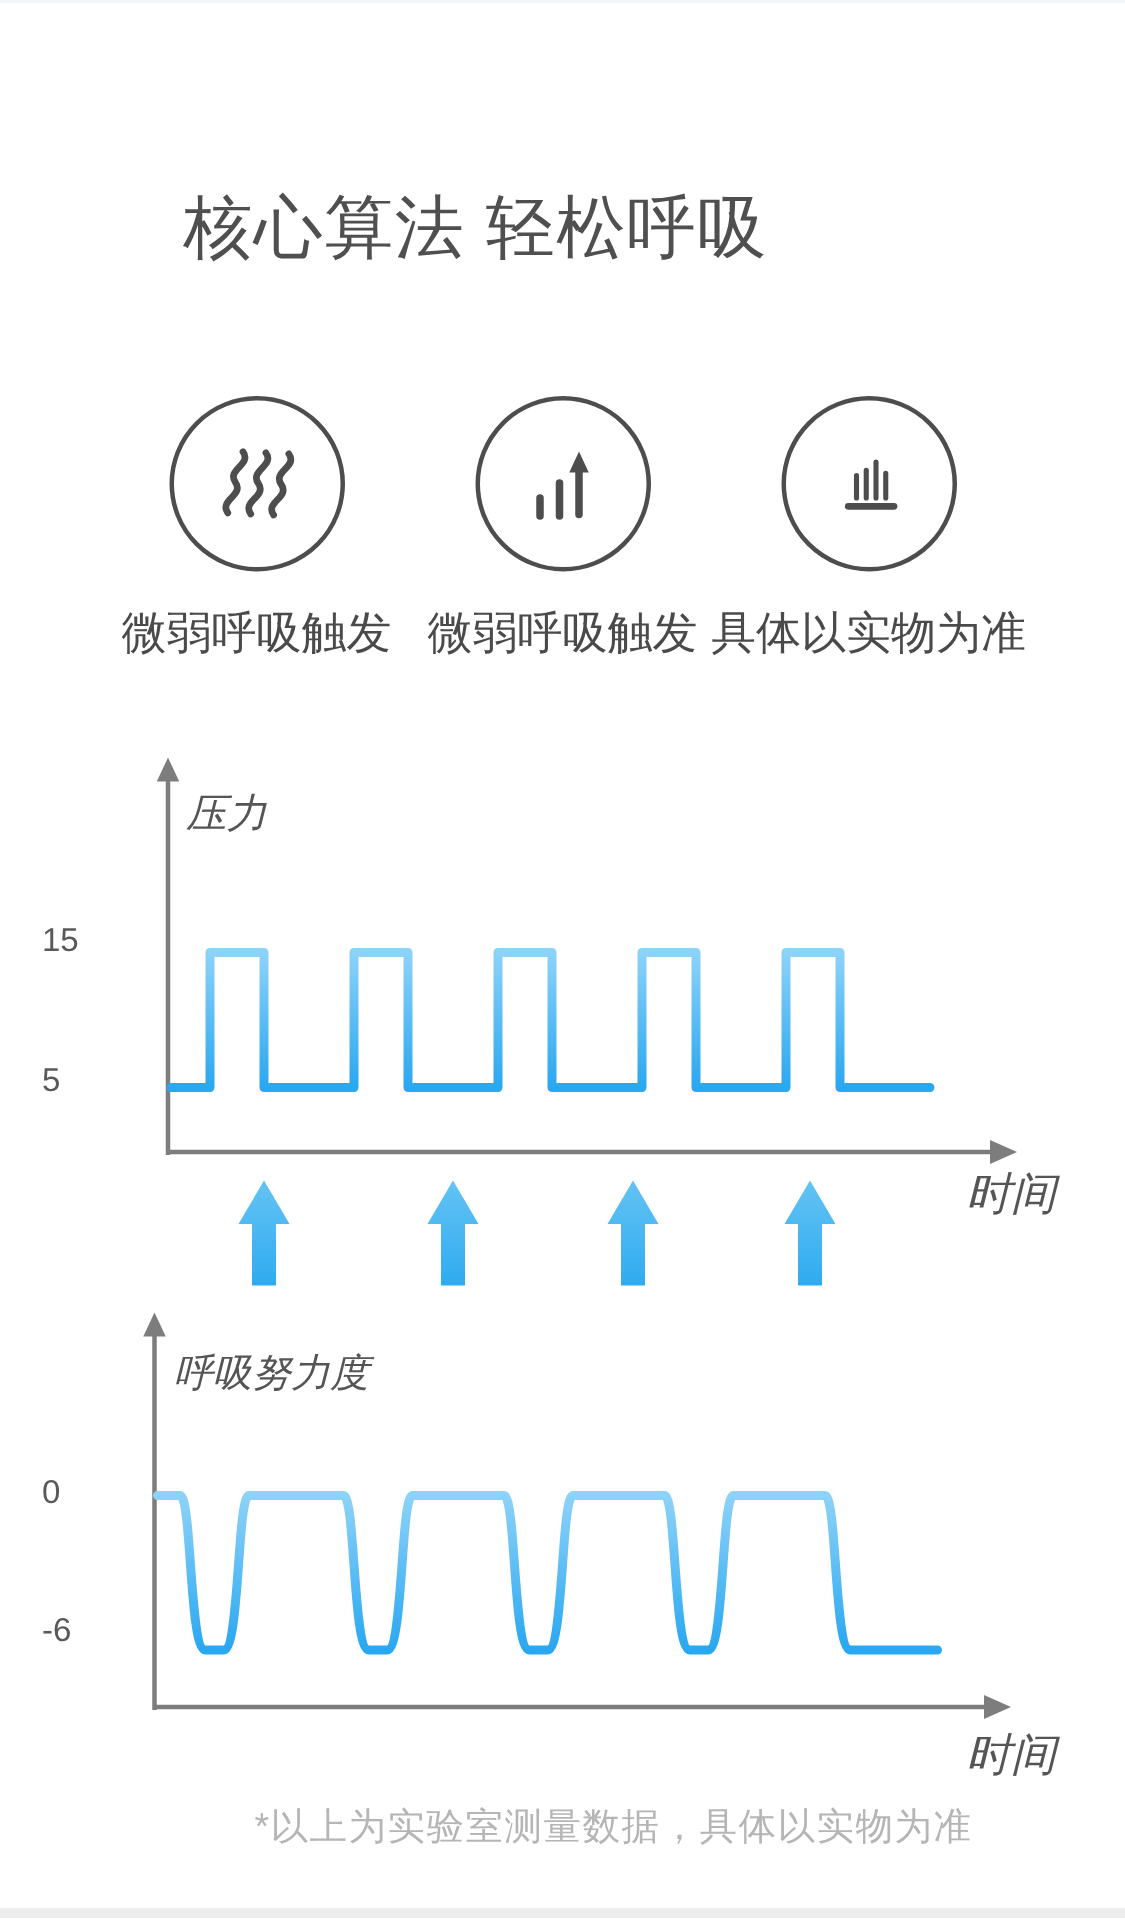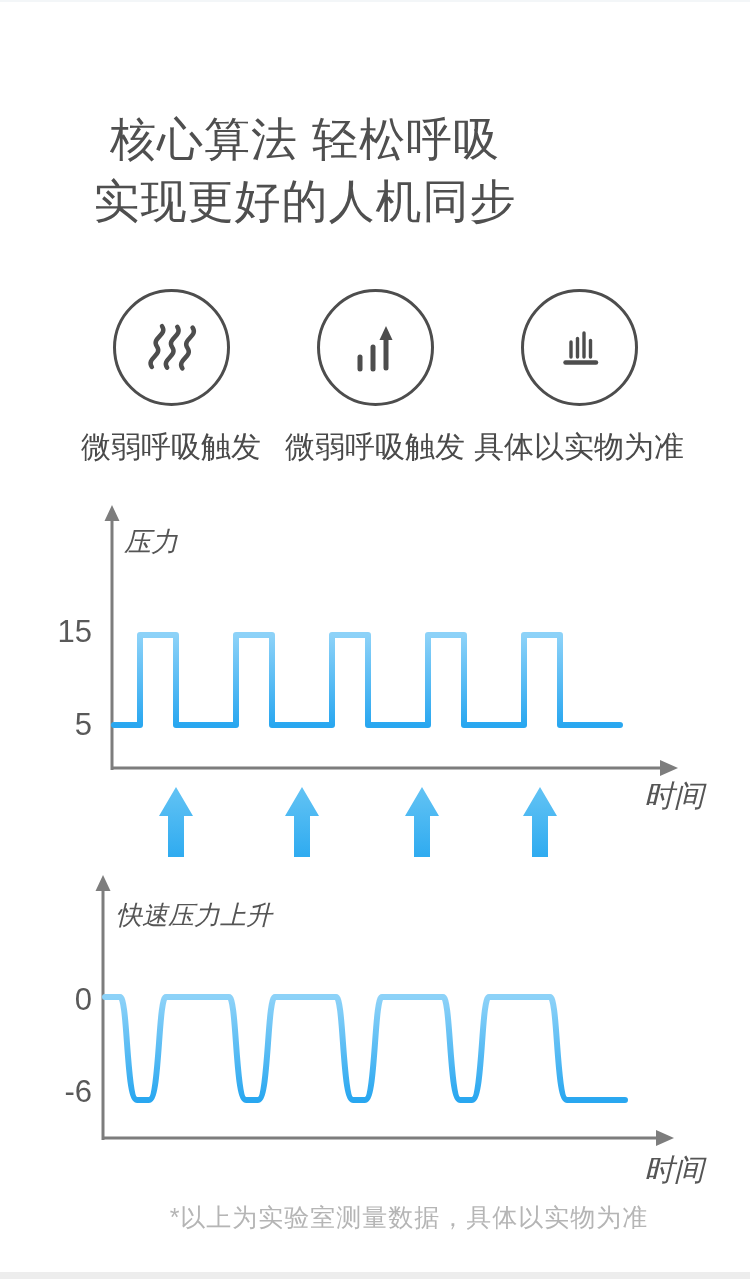--- a/index.html
+++ b/index.html
@@ -5,65 +5,64 @@
   html,body{margin:0;padding:0;background:#fff;}
   .canvas{
     position:relative;width:750px;height:1279px;background:#ffffff;overflow:hidden;
     font-family:"Liberation Sans","DejaVu Sans",sans-serif;
   }
   .top-strip{position:absolute;top:0;left:0;width:750px;height:2px;background:#f3f6f8;}
   .bottom-strip{position:absolute;bottom:0;left:0;width:750px;height:7px;background:#ededed;}
 
   .page-title{
     position:absolute;top:104px;left:0;width:602px;text-align:center;
-    font-size:46px;line-height:62px;font-weight:500;color:#4f4f4f;letter-spacing:1px;margin:4px;
+    font-size:46px;line-height:62px;font-weight:500;color:#4f4f4f;letter-spacing:1px;margin:16px;
   }
   .page-title span{display:block;}
 
   .features{
-    position:absolute;top:289px;left:0;width:750px;
+    position:absolute;top:264px;left:0;width:750px;
     display:flex;justify-content:center;gap:14px;
   }
   .feature{width:190px;display:flex;flex-direction:column;align-items:center;}
   .feature-circle{
     width:111px;height:111px;border:3px solid #4d4d4d;border-radius:50%;
     display:flex;align-items:center;justify-content:center;box-sizing:content-box;
   }
   .feature-label{margin-top:21px;font-size:30px;color:#4a4a4a;white-space:nowrap;}
 
   .chart-svg{position:absolute;left:0;width:750px;height:320px;}
   #chart1{top:500px;}
   #chart2{top:870px;}
   .arrows-svg{position:absolute;left:0;top:780px;width:750px;height:90px;}
 
   .axis-label{position:absolute;color:#555555;font-style:italic;}
   .lbl-pressure{left:124px;top:524px;font-size:27px;}
   .lbl-effort{left:116px;top:898px;font-size:26px;}
   .lbl-time1{left:644px;top:776px;font-size:30px;}
   .lbl-time2{left:644px;top:1150px;font-size:30px;}
-  .tick{position:absolute;left:28px;width:64px;text-align:right;font-size:31px;color:#595959;}
+  .tick{position:absolute;left:28px;width:64px;font-size:22px;color:#595959;}
   .tick-15{top:614px;}
   .tick-5{top:707px;}
   .tick-0{top:982px;}
   .tick-m6{top:1074px;}
 
   .footnote{
     position:absolute;top:1201px;left:0;width:750px;text-align:center;
     font-size:25px;color:#b5b5b5;letter-spacing:1px;padding-left:34px;
   }
 </style>
 </head>
 <body>
 
 <div class="canvas">
   <div class="top-strip"></div>
 
   <h1 class="page-title">
     <span>核心算法 轻松呼吸</span>
-    <span>实现更好的人机同步</span>
   </h1>
 
   <div class="features">
     <div class="feature">
       <div class="feature-circle">
         <svg width="70" height="70" viewBox="0 0 70 70">
           <g transform="rotate(14 35 35)" fill="none" stroke="#4d4d4d" stroke-width="4.5" stroke-linecap="round">
             <path d="M21 58 C13 51 29 44 21 37 C13 30 29 23 21 16"></path>
             <path d="M36 55 C28 48 44 41 36 34 C28 27 44 20 36 13"></path>
             <path d="M51 52 C43 45 59 38 51 31 C43 24 59 17 51 10"></path>
@@ -150,21 +149,21 @@
     </g>
     <polygon points="674,1138 656,1130 656,1146" fill="#7d7d7d"></polygon>
     <path d="M105,997 H120 C128,997 126,1100 137,1100 H149 C160,1100 158,997 166,997 H229 C237,997 235,1100 246,1100 H258 C269,1100 267,997 275,997 H336 C344,997 342,1100 353,1100 H365 C376,1100 374,997 382,997 H443 C451,997 449,1100 460,1100 H472 C483,1100 481,997 489,997 H550 C558,997 556,1100 567,1100 H625" fill="none" stroke="url(#waveGrad2)" stroke-width="6" stroke-linejoin="round" stroke-linecap="round"></path>
   </svg>
 
   <span class="axis-label lbl-pressure">压力</span>
   <span class="tick tick-15">15</span>
   <span class="tick tick-5">5</span>
   <span class="axis-label lbl-time1">时间</span>
 
-  <span class="axis-label lbl-effort">快速压力上升</span>
+  <span class="axis-label lbl-effort">呼吸努力度</span>
   <span class="tick tick-0">0</span>
   <span class="tick tick-m6">-6</span>
   <span class="axis-label lbl-time2">时间</span>
 
   <div class="footnote">*以上为实验室测量数据，具体以实物为准</div>
 
   <div class="bottom-strip"></div>
 </div>
 
 </body></html>

